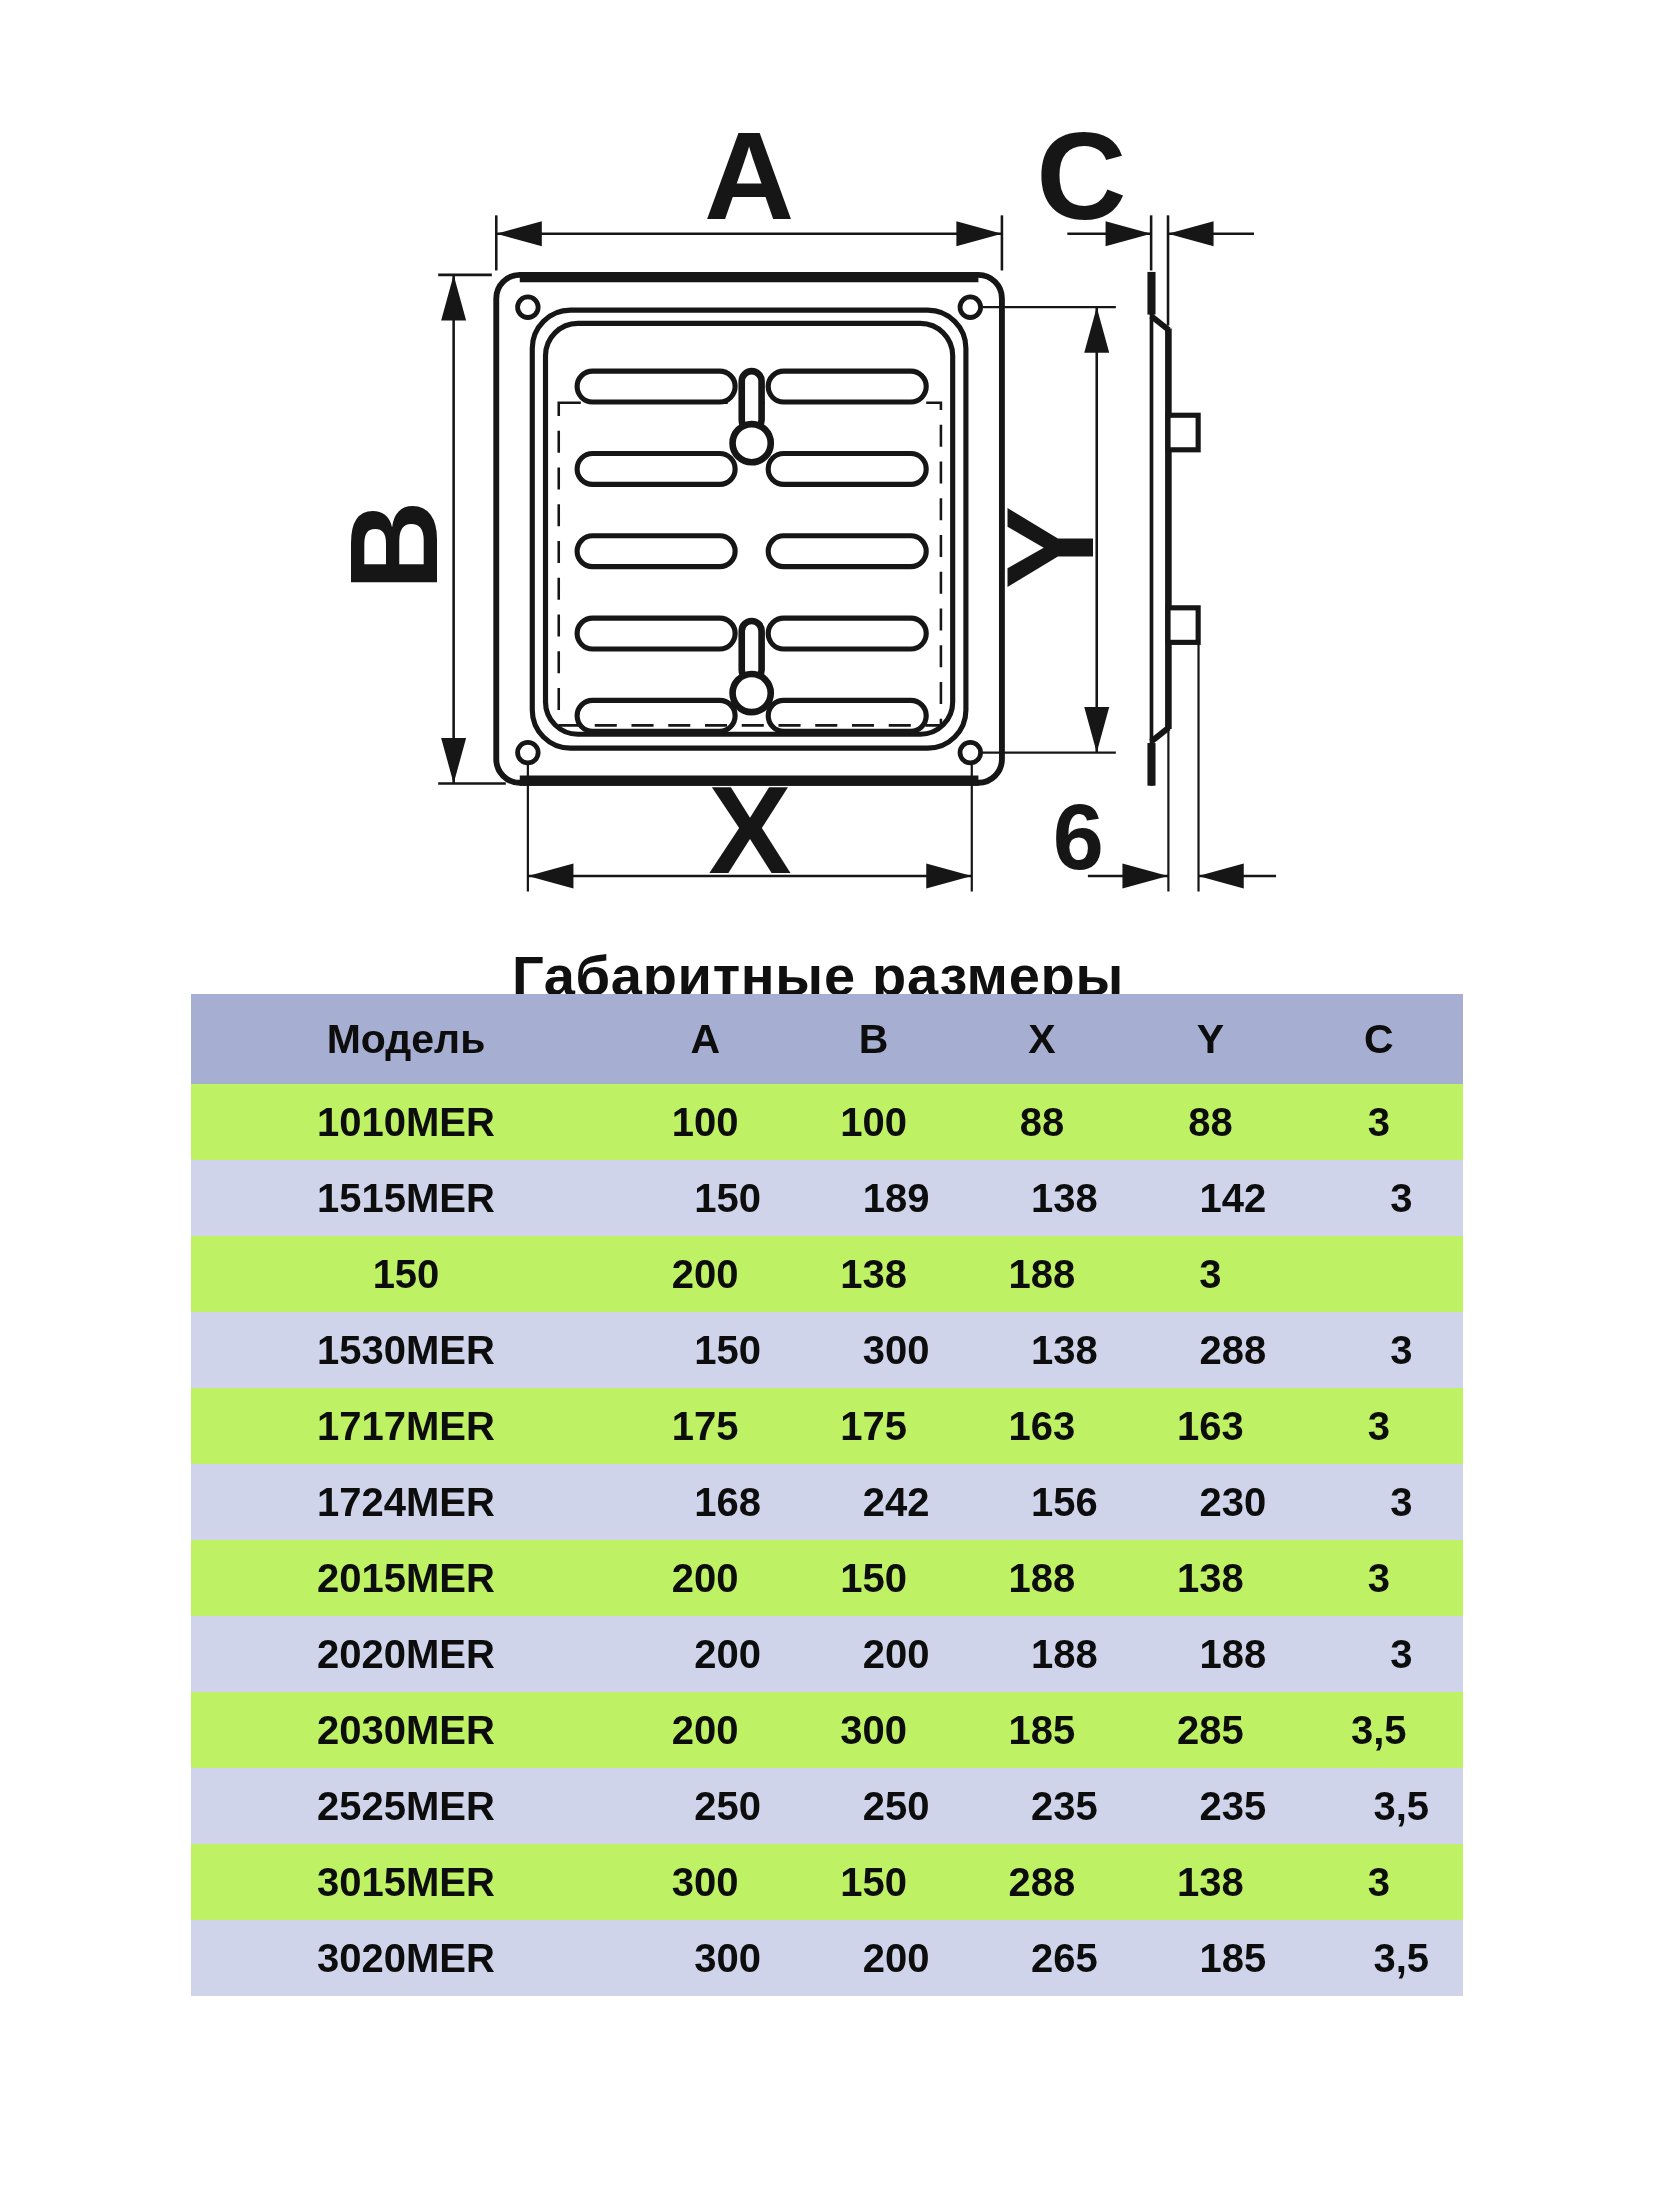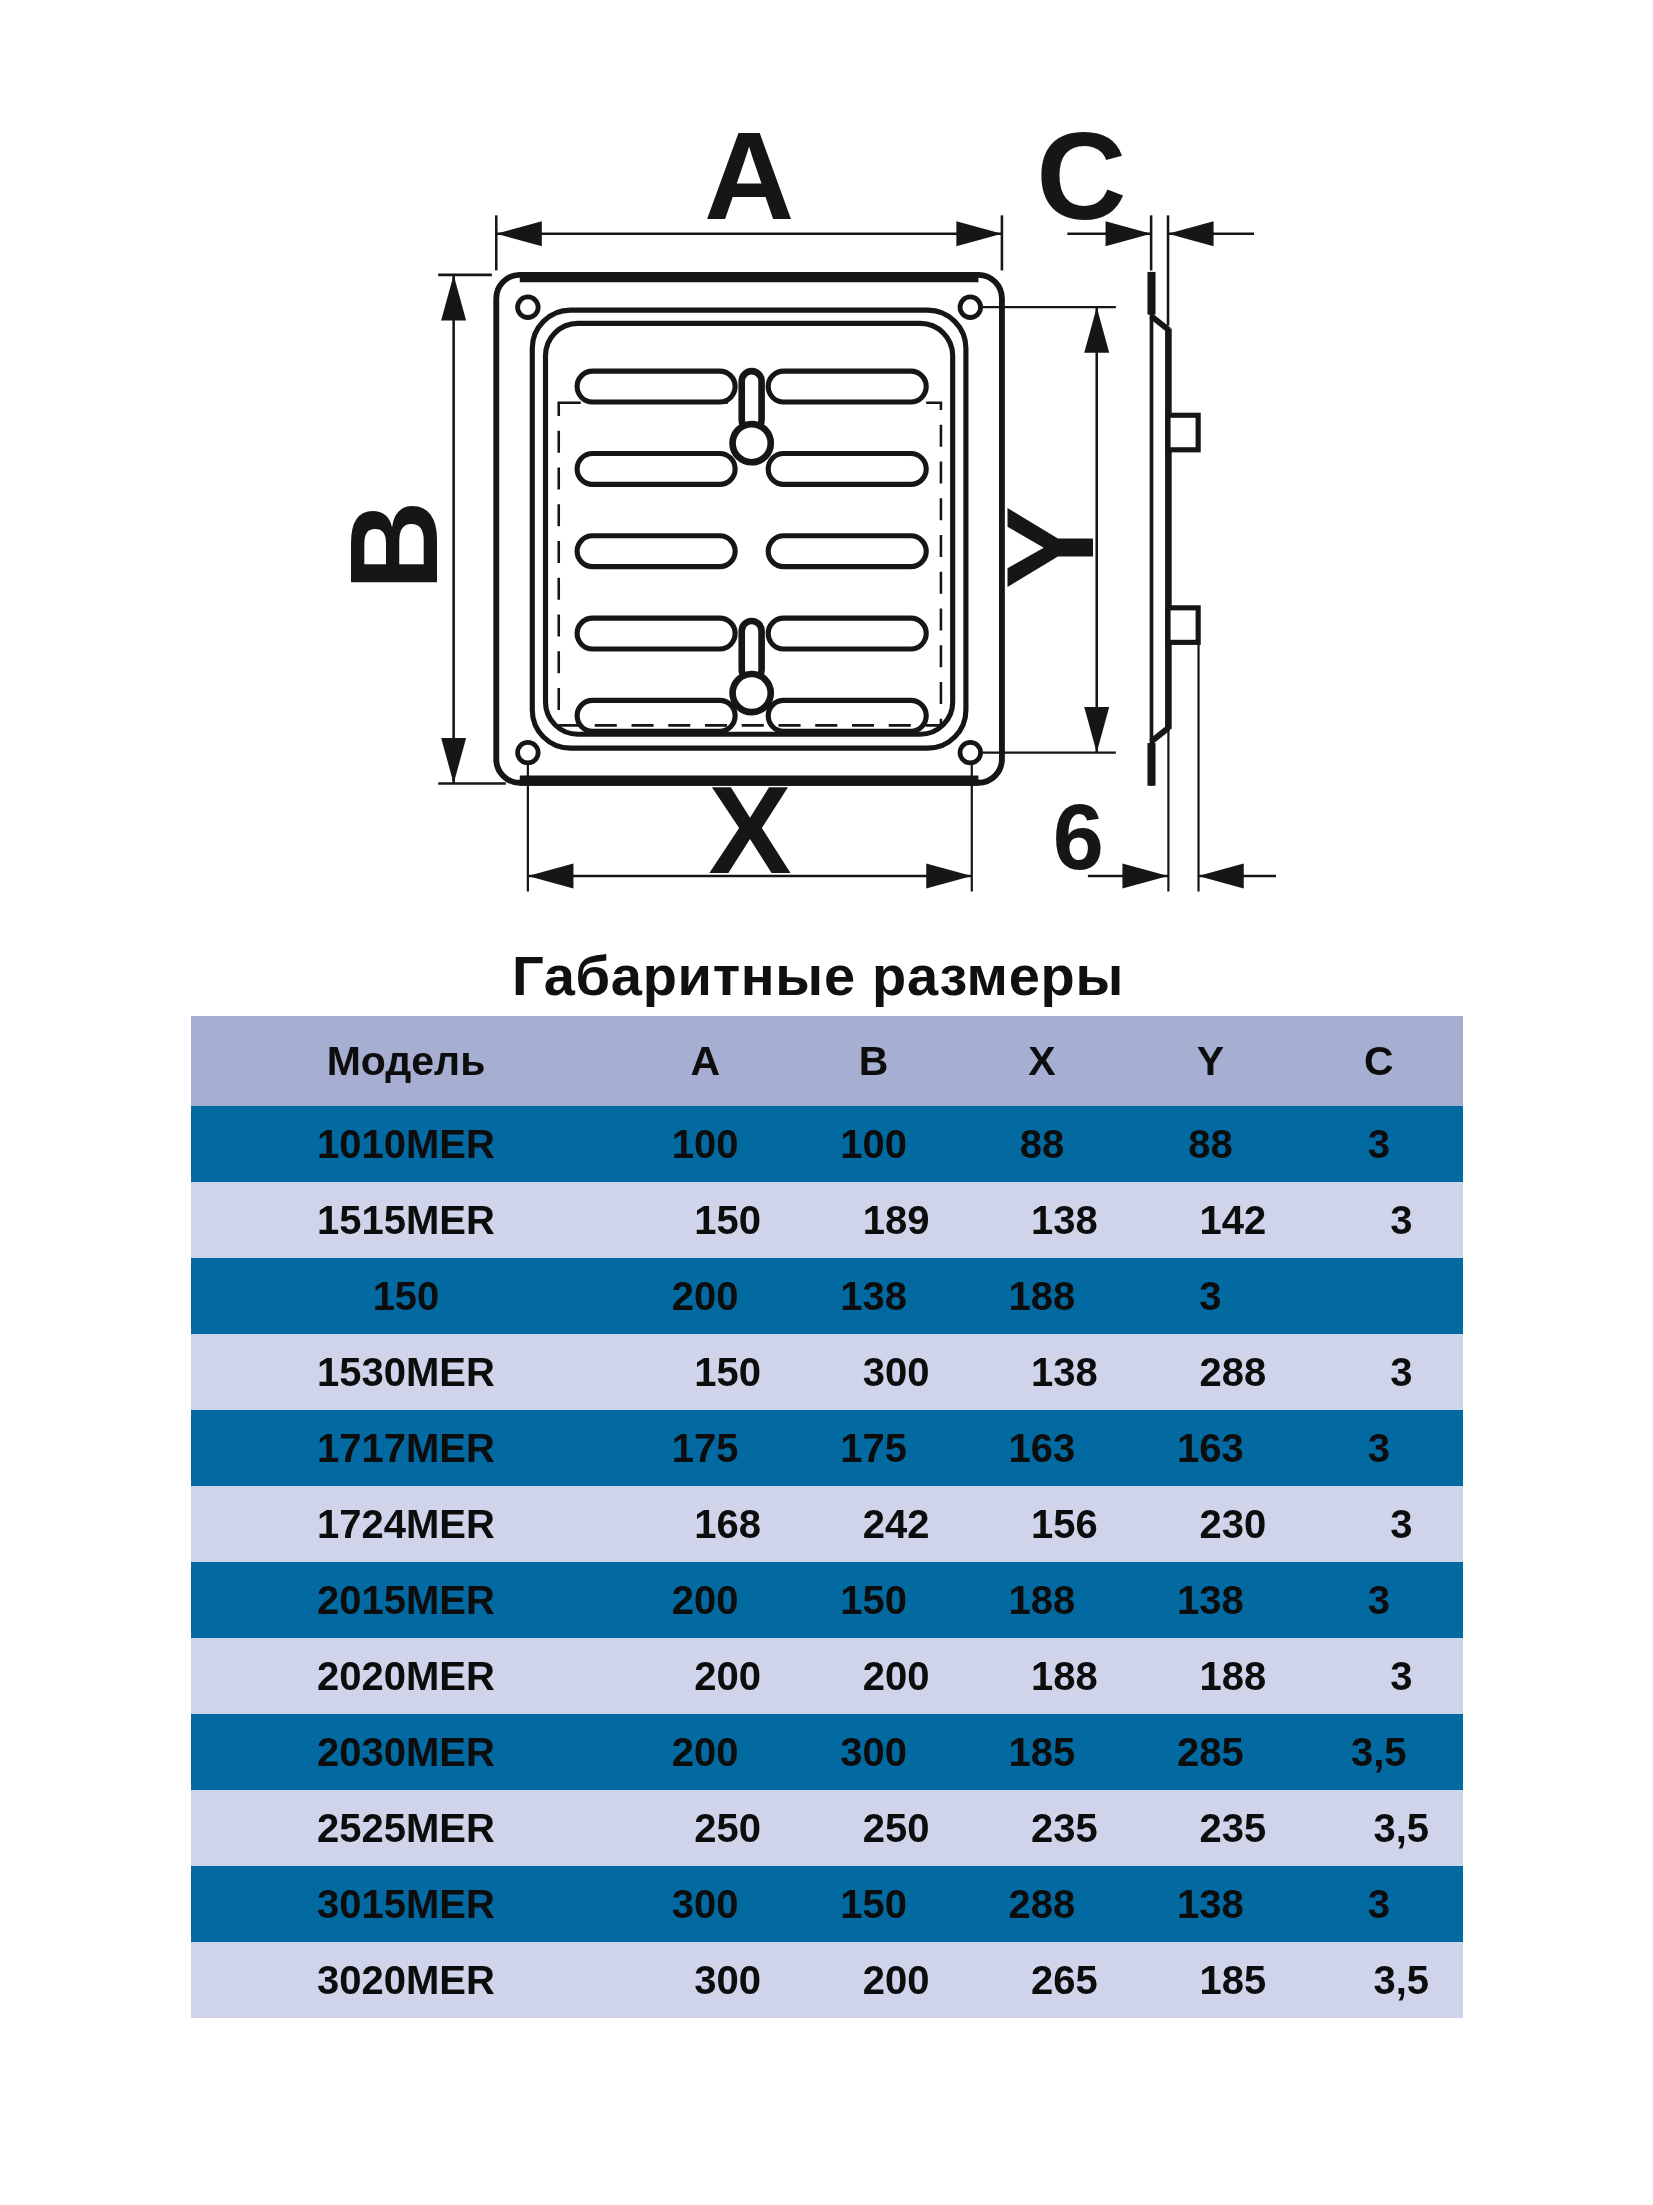--- a/index.html
+++ b/index.html
@@ -2,24 +2,24 @@
 <html style="font-size:11.8px"><head>
 <meta charset="utf-8">
 <style>
   html,body{margin:0;padding:0;background:#ffffff;}
   .sheet{position:relative;width:1654px;height:2205px;background:#ffffff;overflow:hidden;
          font-family:"Liberation Sans","DejaVu Sans",sans-serif;color:#111;}
   .drawing-svg{position:absolute;top:0;left:0;}
   .dim-letter{font-family:"Liberation Sans","DejaVu Sans",sans-serif;font-weight:bold;fill:#161616;}
   .page-title{position:absolute;top:943px;left:0;width:1636px;text-align:center;
               font-size:56px;font-weight:bold;color:#101010;letter-spacing:0.7px;}
-  .spec-table{position:absolute;top:1016px;left:191px;width:1272px;}
+  .spec-table{position:absolute;top:994px;left:191px;width:1272px;}
   .thead{height:90px;background:#a6aed2;display:grid;grid-template-columns:430px repeat(5,1fr);
          align-items:center;}
-  .trow{height:76px;background:#0369a1;display:grid;grid-template-columns:430px repeat(5,1fr);
+  .trow{height:76px;background:#bef264;display:grid;grid-template-columns:430px repeat(5,1fr);
         align-items:center;}
   .trow.alt{background:#cfd4eb;gap:45px;}
   .cell{text-align:center;font-size:40px;font-weight:bold;color:#0d0d0d;}
   .thead .cell{font-size:41px;}
 </style>
 </head>
 <body>
 
 <div class="sheet">
 

